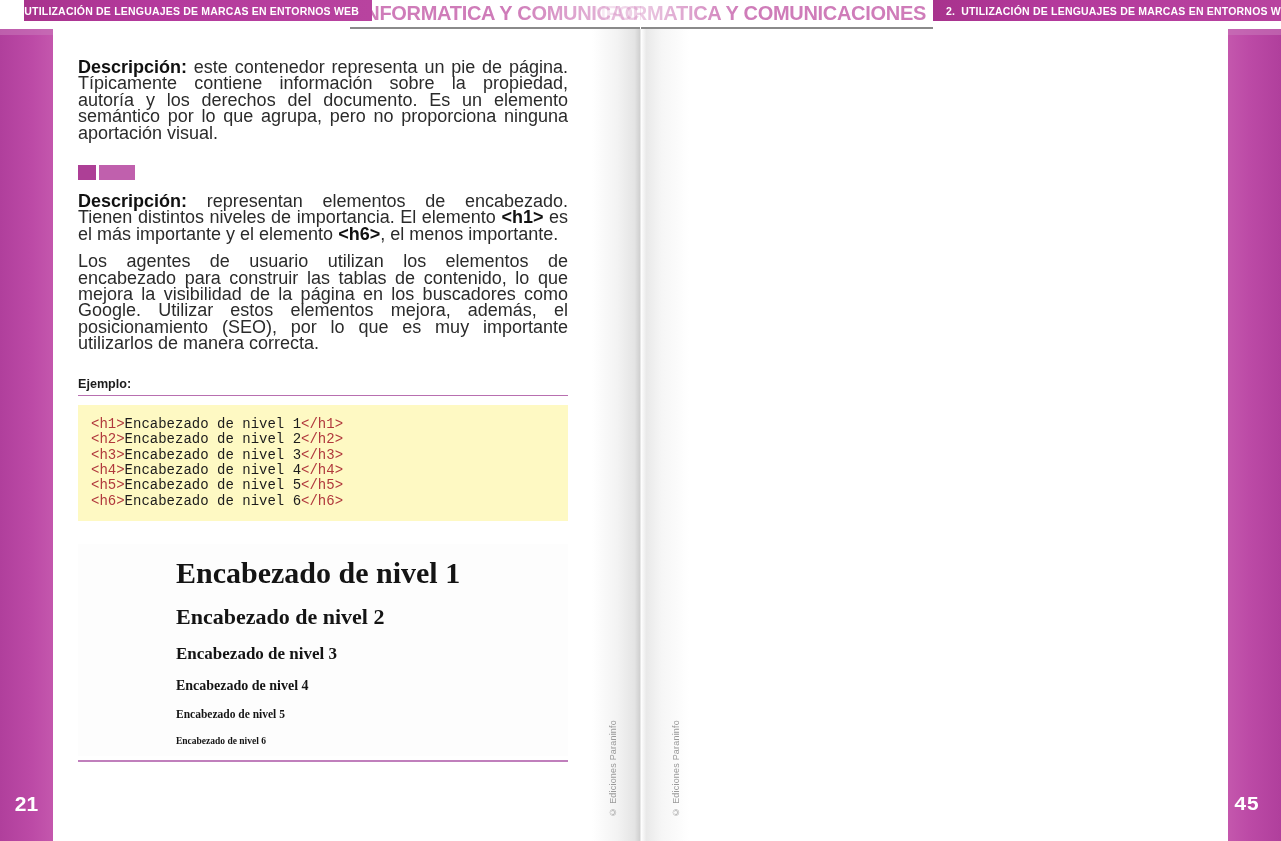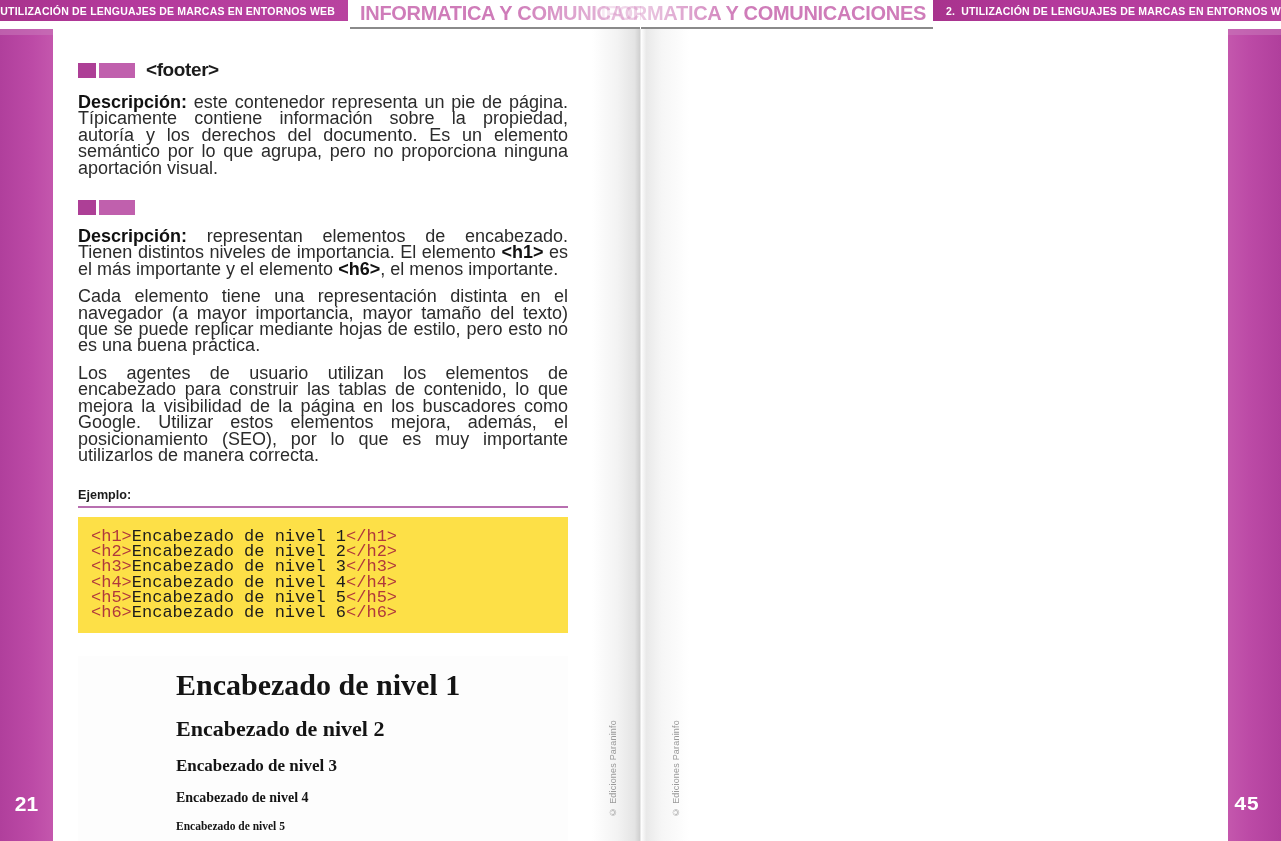--- a/index.html
+++ b/index.html
@@ -19,20 +19,21 @@
   .head-bg-white { position:absolute; top:0; left:0; right:0; height:27px; background:#ffffff; }
 
   .head-tab {
     position: absolute; top: 0; height: 21px;
     background: linear-gradient(90deg,#a8338d 0%, #b4399c 35%, #b8439f 100%);
     color: #ffffff;
     display: flex; align-items: center;
     font-size: 10.5px; font-weight: bold; letter-spacing: .2px;
     white-space: nowrap;
     font-stretch: condensed;
+    margin-left: 24px;
   }
   .head-tab .num { margin-right: 6px; }
   .head-strip.left  .head-tab { left: 0;  width: 348px; justify-content: flex-end; padding-right: 13px; }
   .head-strip.right .head-tab { right: 0; width: 348px; justify-content: flex-start; padding-left: 13px; }
 
   .head-brand {
     position: absolute; top: 1px; height: 25px;
     font-size: 20px; font-weight: bold; font-stretch: condensed;
     letter-spacing: -0.3px; white-space: nowrap;
     color: #cf7cb9;
@@ -113,23 +114,23 @@
   }
   p.body b { color: #111; }
 
   .ejemplo-label {
     font-size: 12.6px; font-weight: bold; color: #1b1b1b;
     font-stretch: condensed; margin-top: 4px; margin-bottom: 4px;
   }
   .ejemplo-rule { height: 1.5px; background: #b86fb0; margin-bottom: 9px; }
 
   pre.code {
-    background: #fde047; padding: 12px 12px 12px 13px;
+    background: #fef9c3; padding: 12px 12px 12px 13px;
     font-family: "Liberation Mono", monospace;
-    font-size: 17px; line-height: 15.3px; color: #1c1c1c;
+    font-size: 14px; line-height: 15.3px; color: #1c1c1c;
     white-space: pre;
   }
   pre.code .t { color: #b0383c; }
 
   
   .figure-img {
     background: #fdfdfd;
     display: flex; flex-direction: column;
   }
   .fig-rule { height: 1.6px; background: #c07fbc; margin-top: 4px; }
@@ -168,41 +169,33 @@
 
   <div class="page left">
     <div class="edge">
       <div class="edge-top-band"></div>
     </div>
     <div class="paper"></div>
     <div class="folio">21</div>
 
     <div class="content left">
 
-      <div class="tag-head">
-        <span class="tag-mark">
-            <i class="sq1"></i>
-            <i class="sq2"></i>
-          </span>
-        <span class="tag-name">&lt;footer&gt;</span>
-      </div>
       <p class="body">
         <b>Descripción:</b><span> este contenedor representa un pie de página. Típicamente contiene información sobre la propiedad, autoría y los derechos del documento. Es un elemento semántico por lo que agrupa, pero no proporciona ninguna aportación visual.</span>
       </p>
 
       <div class="tag-head" style="margin-top:24px;">
         <span class="tag-mark">
             <i class="sq1"></i>
             <i class="sq2"></i>
           </span>
       </div>
       <p class="body">
         <b>Descripción:</b><span> representan elementos de encabezado. Tienen distintos niveles de importancia. El elemento </span><b>&lt;h1&gt;</b><span> es el más importante y el elemento </span><b>&lt;h6&gt;</b><span>, el menos importante.</span>
       </p>
-      <p class="body">Cada elemento tiene una representación distinta en el navegador (a mayor importancia, mayor tamaño del texto) que se puede replicar mediante hojas de estilo, pero esto no es una buena práctica.</p>
       <p class="body">Los agentes de usuario utilizan los elementos de encabezado para construir las tablas de contenido, lo que mejora la visibilidad de la página en los buscadores como Google. Utilizar estos elementos mejora, además, el posicionamiento (SEO), por lo que es muy importante utilizarlos de manera correcta.</p>
 
       <div class="ejemplo-label" style="margin-top:25px;">Ejemplo:</div>
       <div class="ejemplo-rule"></div>
       <pre class="code"><span class="t">&lt;h1&gt;</span><span>Encabezado de nivel 1</span><span class="t">&lt;/h1&gt;</span>
 <span class="t">&lt;h2&gt;</span><span>Encabezado de nivel 2</span><span class="t">&lt;/h2&gt;</span>
 <span class="t">&lt;h3&gt;</span><span>Encabezado de nivel 3</span><span class="t">&lt;/h3&gt;</span>
 <span class="t">&lt;h4&gt;</span><span>Encabezado de nivel 4</span><span class="t">&lt;/h4&gt;</span>
 <span class="t">&lt;h5&gt;</span><span>Encabezado de nivel 5</span><span class="t">&lt;/h5&gt;</span>
 <span class="t">&lt;h6&gt;</span><span>Encabezado de nivel 6</span><span class="t">&lt;/h6&gt;</span></pre>

